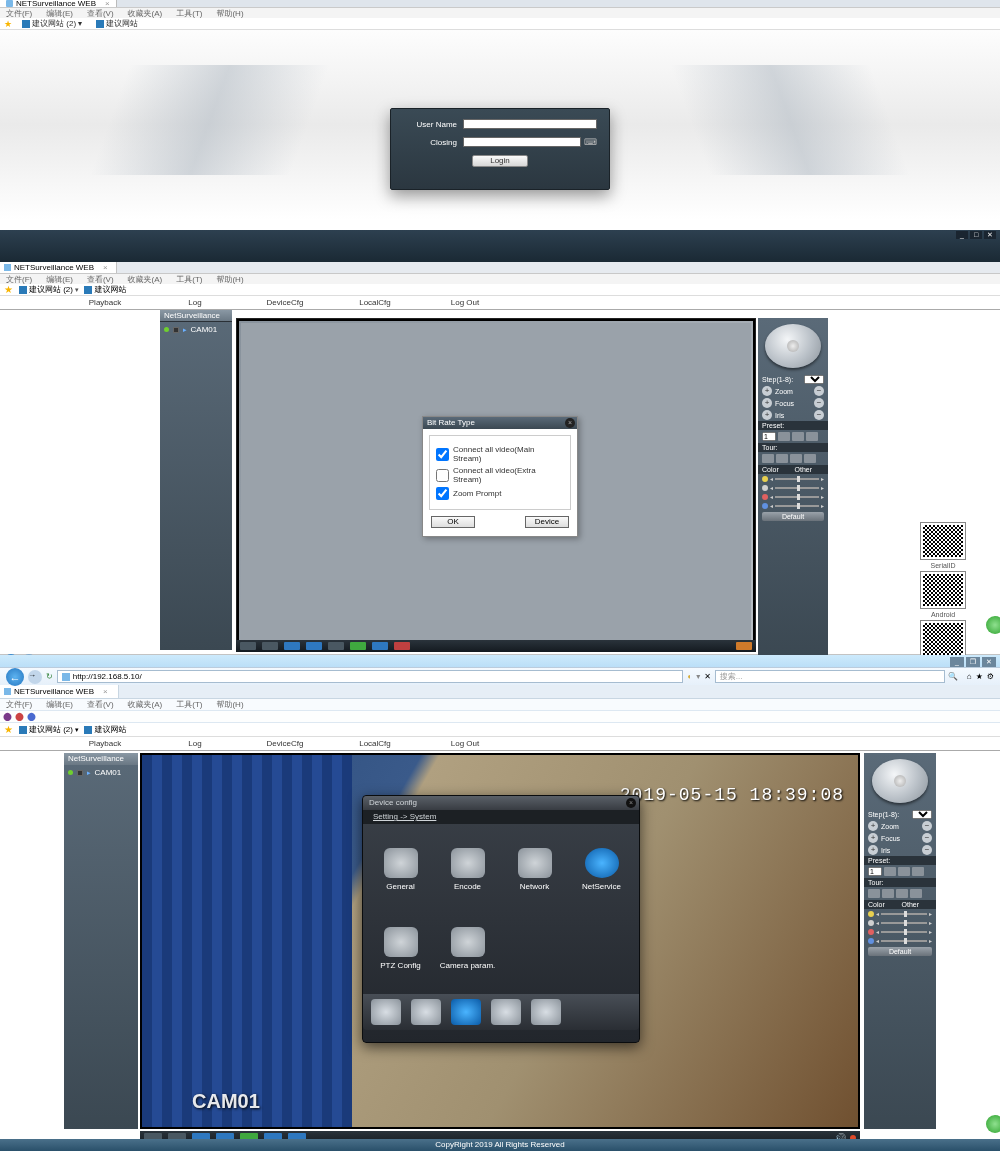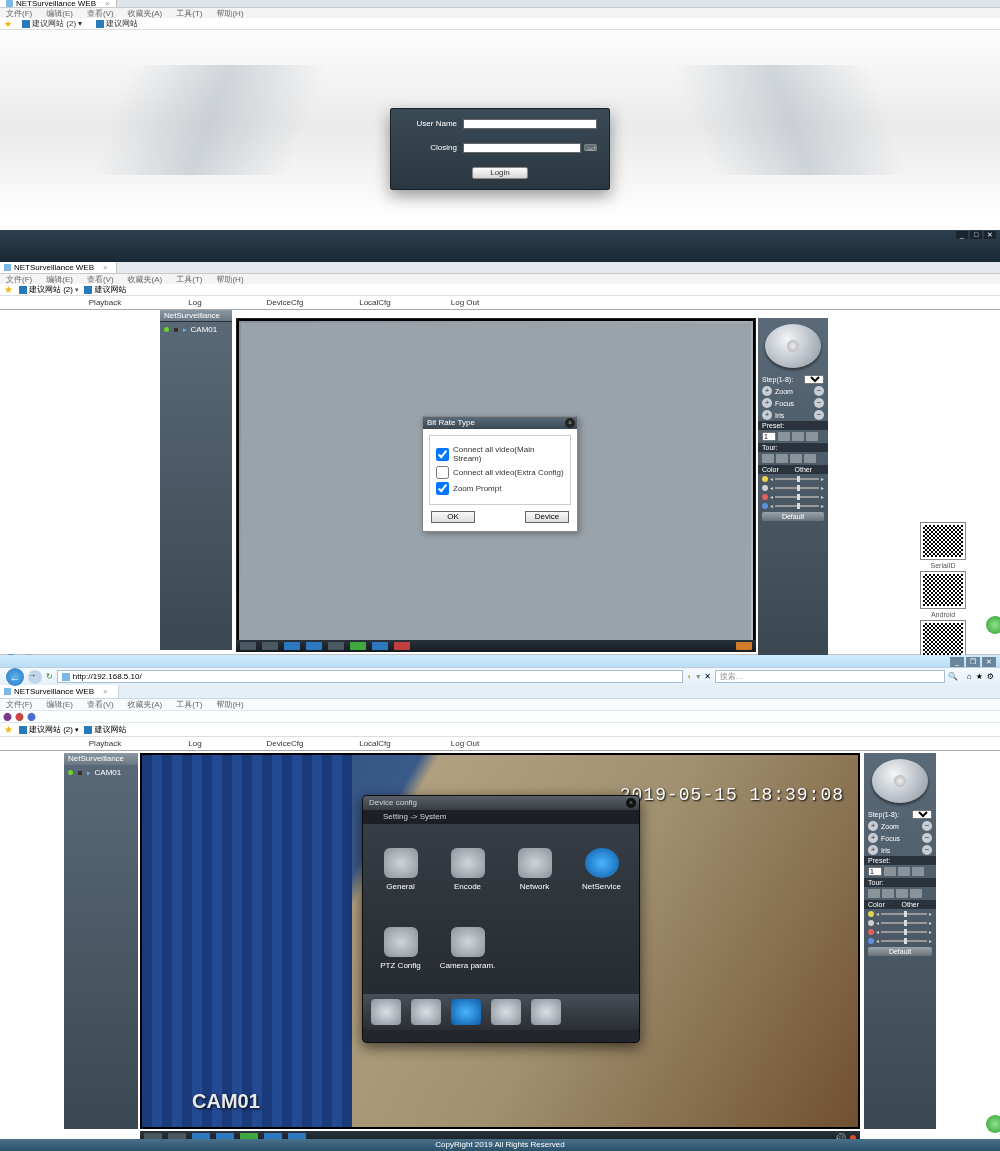--- a/index.html
+++ b/index.html
@@ -14,21 +14,21 @@
   .s1-toolbar .star { color:#f9b500; font-size:9px;}
   .s1-toolbar .tab { background:#fff; font-size:8px; color:#333; padding:0 4px; display:flex; align-items:center; gap:2px;}
   .s1-toolbar .squ { width:8px; height:8px; background:#2a7ab8; display:inline-block;}
   .lang { position:absolute; right:14px; top:31px; font-size:8px; color:#666;}
   .lang select { font-size:8px; width:50px;}
   .login-stage { height:190px; background: linear-gradient(#fdfdfd 0%, #f2f2f2 30%, #eaeaea 50%, #f2f2f2 70%, #fff 100%); position:relative; overflow:hidden;}
   .login-reflect-l, .login-reflect-r { position:absolute; top:35px; width:200px; height:110px; background: linear-gradient(to right, rgba(170,180,190,.0), rgba(170,180,190,.5), rgba(170,180,190,.0)); transform: skewX(-20deg);}
   .login-reflect-l { left:110px; }
   .login-reflect-r { right:110px; transform: skewX(20deg);}
   .login-box { position:absolute; left:390px; top:78px; width:220px; height:82px; background: linear-gradient(#3a4a55, #2b3740); border:1px solid #1a2228; border-radius:2px; color:#fff; padding:10px 12px; box-shadow: 0 6px 16px rgba(0,0,0,.4);}
-  .login-box .row { display:flex; margin-bottom:14px; font-size:8px;}
+  .login-box .row { display:flex; align-items:center; margin-bottom:8px; font-size:8px;}
   .login-box .row label { width:60px; text-align:right; padding-right:6px;}
   .login-box .row input { flex:1; height:10px; background:#fff; border:1px solid #666; font-size:8px; padding:0 2px;}
   .login-box .btn { display:block; margin:6px auto 0; width:56px; height:12px; background:linear-gradient(#fafafa,#d6d6d6); border:1px solid #888; border-radius:2px; font-size:8px; text-align:center; color:#333; line-height:10px; cursor:pointer;}
   .kbd { font-size:9px; margin-left:3px; color:#bbb;}
   
   
   .s2 { height:425px; position:relative; background:#fff;}
   .s2-wintop { height:32px; background: linear-gradient(#2d4050,#1a2934); display:flex; align-items:flex-end;}
   .s2-winctrl { position:absolute; right:4px; top:1px; display:flex; gap:2px;}
   .s2-winctrl span { width:12px; height:8px; background:#1a2530; color:#eee; font-size:7px; text-align:center; line-height:8px; cursor:pointer;}
@@ -130,21 +130,21 @@
   .s3-vbar { position:absolute; left:140px; top:380px; width:720px; height:14px; background:linear-gradient(#2a333b,#141a20); display:flex; align-items:center; padding:0 4px; gap:6px;}
   .s3-vbar .ic { width:18px; height:10px; background:#4a5862; border-radius:1px;}
   .s3-vbar .ic.g { background:#3fa83f;} .s3-vbar .ic.b { background:#2e78c0;} .s3-vbar .spacer{flex:1;}
   .s3-vbar .snd { width:10px; height:10px; color:#d07a2a;}
   
   .s3-ptz { position:absolute; left:864px; top:2px; width:72px; height:376px; background:linear-gradient(#5a6a78,#3b4852); color:#fff; font-size:7px;}
   
   .s3-cfg { position:absolute; left:362px; top:44px; width:278px; height:248px; background:linear-gradient(#3a4048,#22262c); border:1px solid #0a0c0e; border-radius:4px; box-shadow:0 4px 14px rgba(0,0,0,.6);}
   .s3-cfg .ch { height:14px; background:linear-gradient(#5a6068,#383c42); font-size:8px; color:#cfd4d8; padding-left:6px; line-height:14px; position:relative; border-radius:4px 4px 0 0;}
   .s3-cfg .ch .x { position:absolute; right:3px; top:2px; width:10px; height:10px; border-radius:50%; background:#111; color:#888; text-align:center; line-height:10px; font-size:7px;}
-  .s3-cfg .bc { height:14px; background:#1c2024; color:#cfd4d8; font-size:8px; padding-left:20px; line-height:14px;}
+  .s3-cfg .bc { height:14px; background:#1c2024; color:#cfd4d8; font-size:8px; padding-left:10px; line-height:14px;text-decoration:underline;}
   .s3-cfg .grid { display:grid; grid-template-columns: repeat(4,1fr); grid-template-rows: repeat(2,1fr); height:170px; padding:6px 4px;}
   .s3-cfg .cell { display:flex; flex-direction:column; align-items:center; justify-content:center; cursor:pointer;}
   .s3-cfg .cell .ico { width:34px; height:30px; background:radial-gradient(#cfd4d8,#8a929a); border-radius:6px; margin-bottom:4px; position:relative;}
   .s3-cfg .cell .ico.net { background:radial-gradient(#4ab4ff,#0a5aa6); border-radius:50%;}
   .s3-cfg .cell .lab { font-size:8px; color:#fff;}
   .s3-cfg .foot { height:36px; background:linear-gradient(#484e56,#2a2e34); border-radius:0 0 4px 4px; display:flex; align-items:center; padding-left:8px; gap:10px;}
   .s3-cfg .foot .fi { width:30px; height:26px; background:radial-gradient(#d8dee4,#8a929a); border-radius:4px;}
   .s3-cfg .foot .fi.active { background:radial-gradient(#4ab4ff,#0a5aa6);}
   
   .copyright { position:absolute; left:0; right:0; bottom:0; height:12px; background:linear-gradient(#4a708a,#2a506a); color:#fff; font-size:8px; text-align:center; line-height:12px;}
@@ -370,21 +370,21 @@
 
     <div class="s2-dialog">
       <div class="dh"><span>Bit Rate Type</span><span class="x">×</span></div>
       <div class="db">
         <div class="o">
             <input type="checkbox" checked="" style="">
             <span>Connect all video(Main Stream)</span>
           </div>
         <div class="o">
             <input type="checkbox" style="">
-            <span>Connect all video(Extra Config)</span>
+            <span>Connect all video(Extra Stream)</span>
           </div>
         <div class="o">
             <input type="checkbox" checked="" style="">
             <span>Zoom Prompt</span>
           </div>
       </div>
       <div class="df">
         <div class="b">OK</div>
         <div class="b">Device</div>
       </div>

